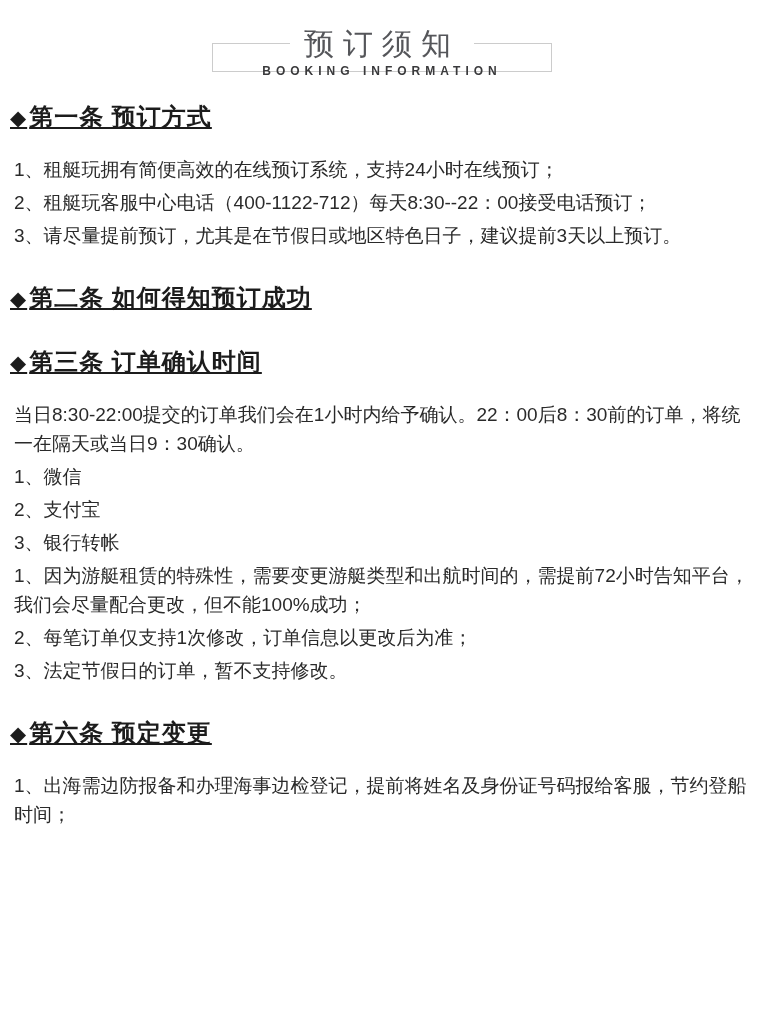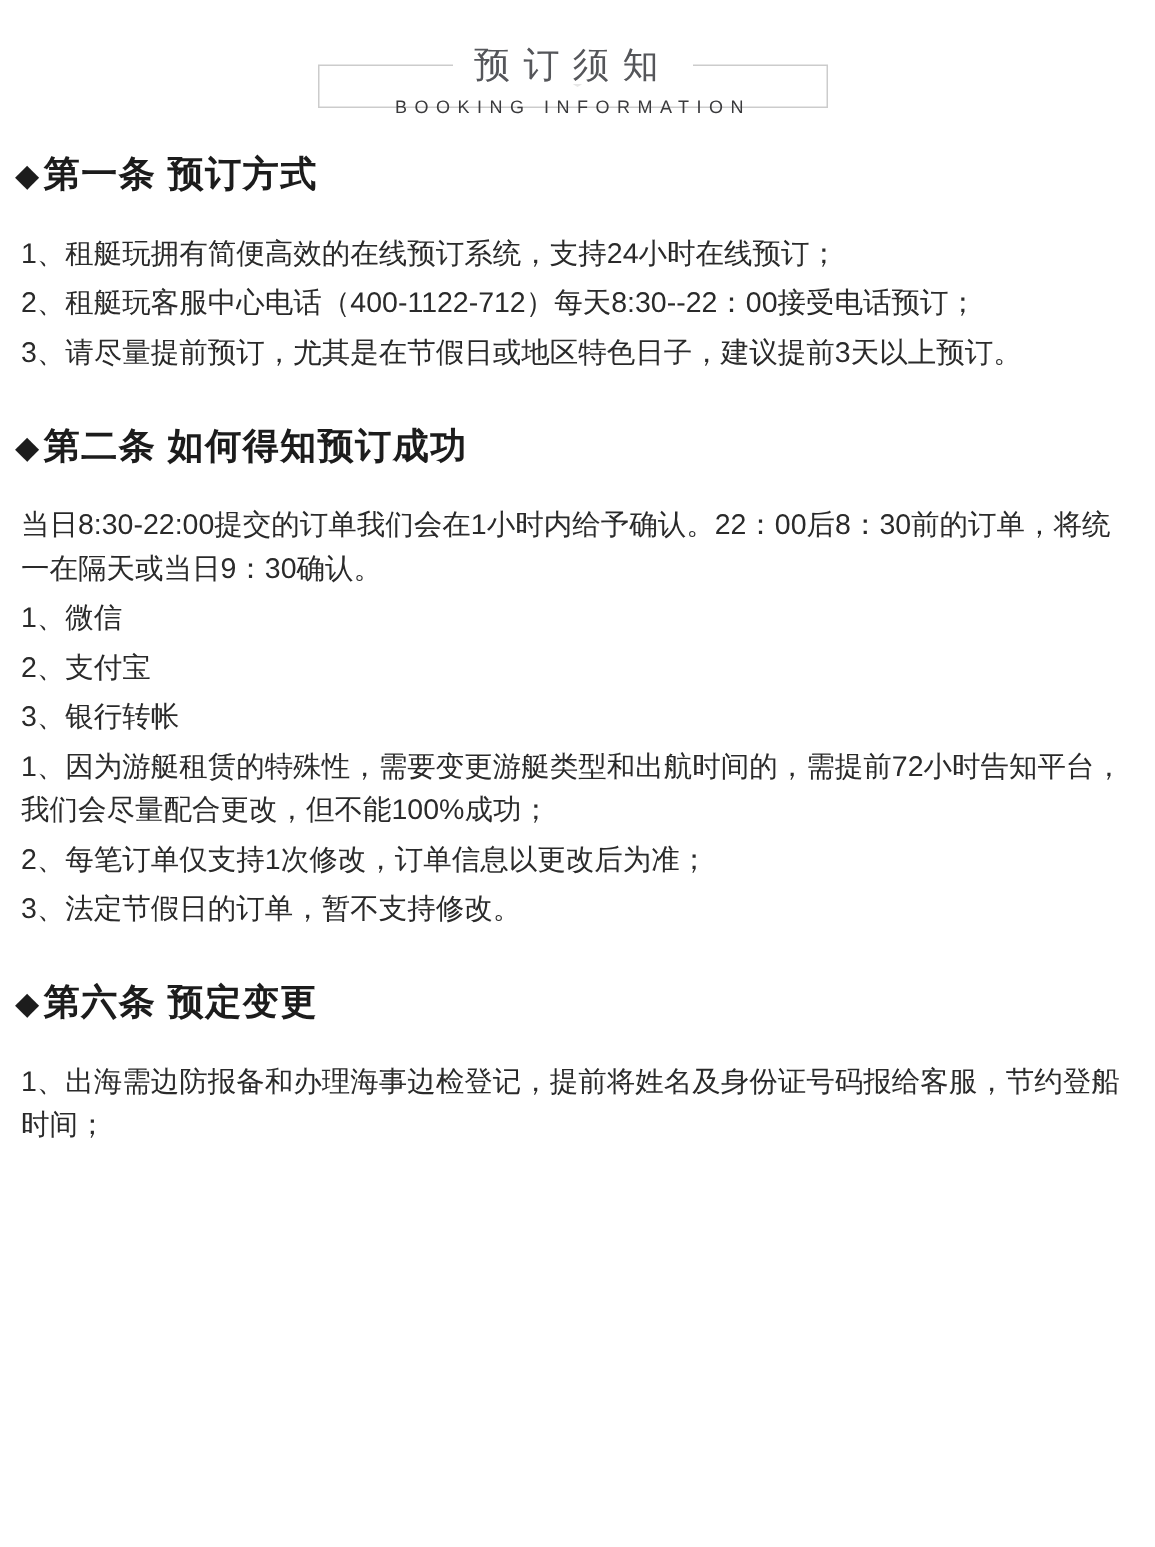--- a/index.html
+++ b/index.html
@@ -31,47 +31,48 @@
     height: 27px;
     border: 1px solid #cccccc;
     margin: 43px auto 0 auto;
   }
   .cn-title {
     position: absolute;
     left: 50%; top: 0;
     transform: translate(-50%, -50%);
     background: #ffffff;
     padding: 0 14px;
-    font-size: 24px;
+    font-size: 30px;
     font-weight: 400;
     letter-spacing: 9px;
     color: #55565a;
     white-space: nowrap;
     line-height: 1;
   }
   .en-title {
     position: absolute;
     left: 50%; bottom: 0;
     transform: translate(-50%, 50%);
     font-size: 12px;
-    font-weight: 400;
+    font-weight: 700;
     letter-spacing: 5px;
     color: #3a3a3c;
     white-space: nowrap;
     line-height: 1;
   }
   
   .content { padding-top: 8px; }
   .sec-heading {
     margin: 33px 0 22px 0;
     font-size: 24px;
     line-height: 30px;
     font-weight: 700;
     color: #1c1c1c;
     letter-spacing: 1px;
+    text-decoration: underline;
   }
   .content section:first-of-type .sec-heading { margin-top: 22px; }
   .diamond {
     font-size: 21px;
     margin-right: 2px;
     color: #1c1c1c;
   }
   .body-line {
     margin: 4px;
     font-size: 19px;
@@ -101,20 +102,21 @@
       <p class="body-line">1、租艇玩拥有简便高效的在线预订系统，支持24小时在线预订；</p>
       <p class="body-line">2、租艇玩客服中心电话（400-1122-712）每天8:30--22：00接受电话预订；</p>
       <p class="body-line">3、请尽量提前预订，尤其是在节假日或地区特色日子，建议提前3天以上预订。</p>
     </section>
 
     <section>
       <h2 class="sec-heading"><span class="diamond">◆</span><span>第二条 如何得知预订成功</span></h2>
     </section>
 
     <section>
+      <h2 class="sec-heading"><span class="diamond">◆</span><span>第三条 订单确认时间</span></h2>
       <p class="body-line">当日8:30-22:00提交的订单我们会在1小时内给予确认。22：00后8：30前的订单，将统一在隔天或当日9：30确认。</p>
     </section>
 
     <section>
       <p class="body-line">1、微信</p>
       <p class="body-line">2、支付宝</p>
       <p class="body-line">3、银行转帐</p>
     </section>
 
     <section>

